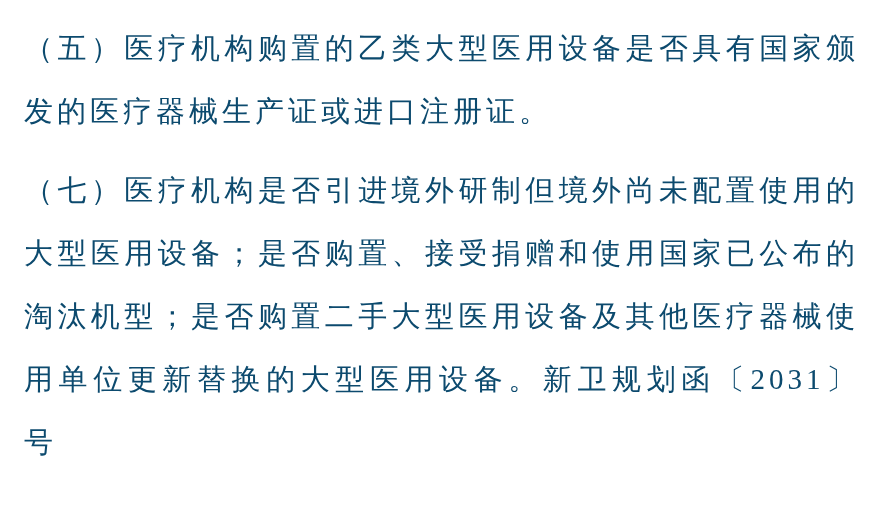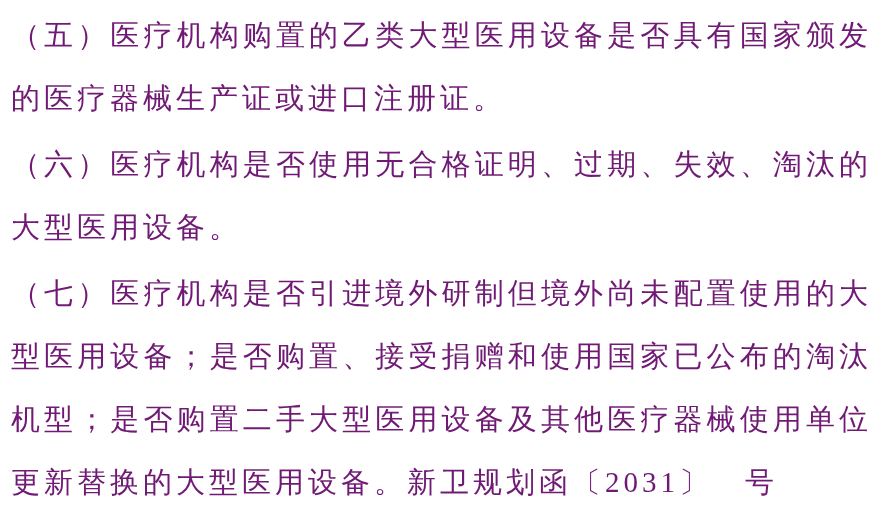--- a/index.html
+++ b/index.html
@@ -15,31 +15,30 @@
     font-family: "Liberation Serif", "DejaVu Serif", serif;
   }
   .doc-page {
     box-sizing: border-box;
     width: 883px;
     height: 505px;
     padding: 1px 8px 0 8px;
     background: #ffffff;
   }
   p.para {
-    margin: 3px;
+    margin: 16px;
     padding: 0;
     font-size: 29px;
     line-height: 63px;
     letter-spacing: 4px;
     text-align: justify;
     text-justify: inter-ideograph;
     word-break: break-all;
-    color: #701a75;
+    color: #0c4a6e;
   }
 </style>
 </head>
 <body>
 
 <div class="doc-page">
   <p class="para">（五）医疗机构购置的乙类大型医用设备是否具有国家颁发的医疗器械生产证或进口注册证。</p>
-  <p class="para">（六）医疗机构是否使用无合格证明、过期、失效、淘汰的大型医用设备。</p>
   <p class="para">（七）医疗机构是否引进境外研制但境外尚未配置使用的大型医用设备；是否购置、接受捐赠和使用国家已公布的淘汰机型；是否购置二手大型医用设备及其他医疗器械使用单位更新替换的大型医用设备。新卫规划函〔2031〕　号</p>
 </div>
 
 </body></html>

